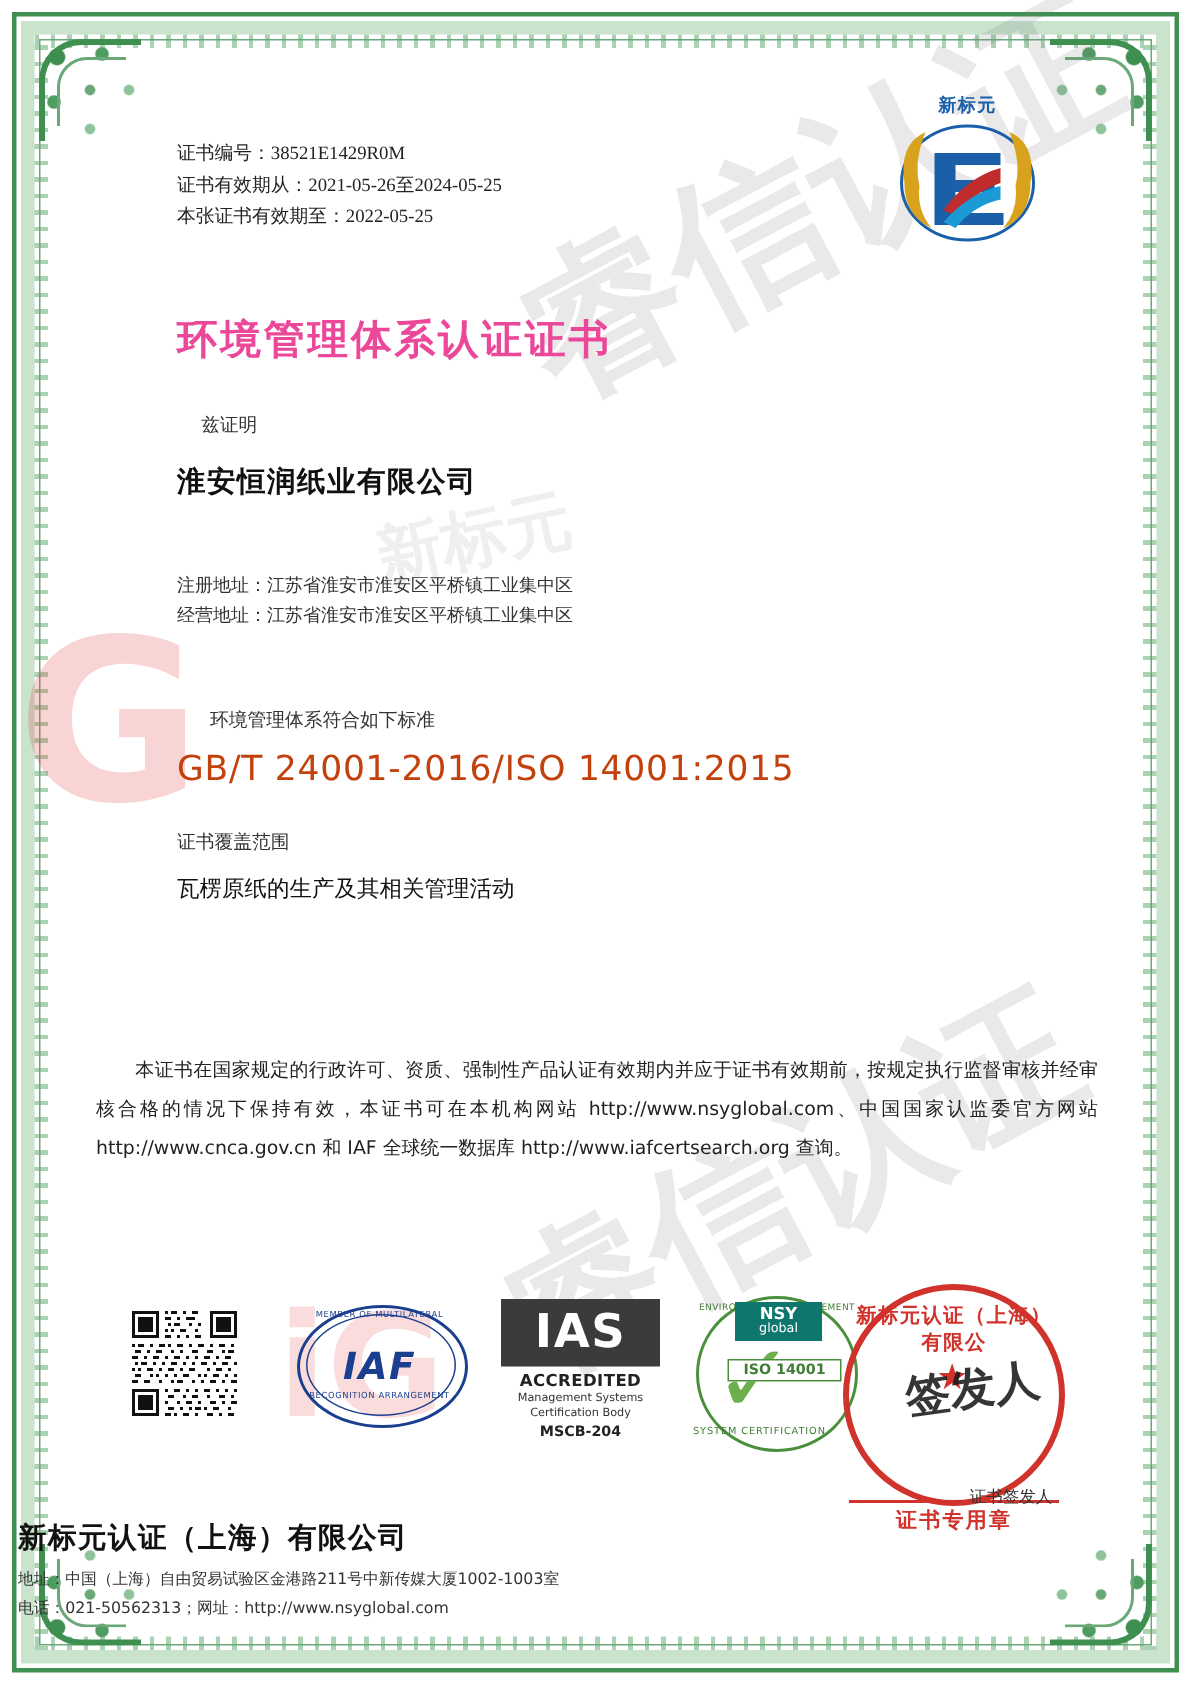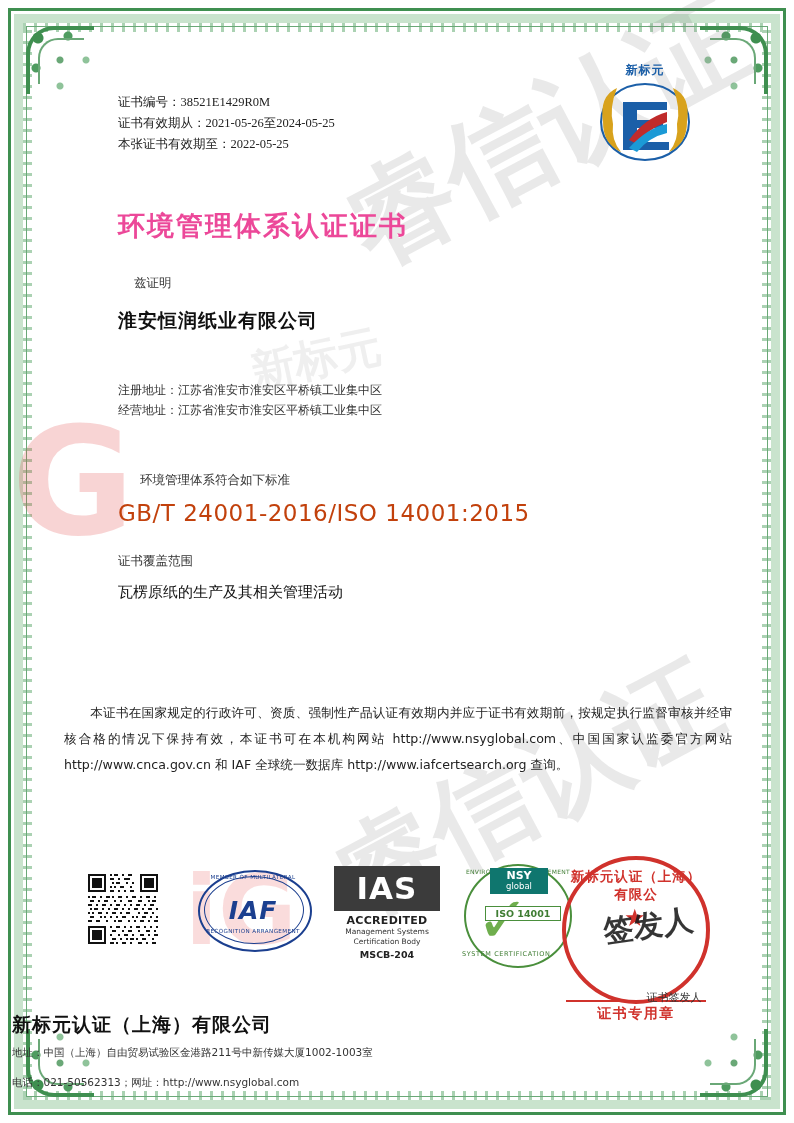--- a/index.html
+++ b/index.html
@@ -221,21 +221,21 @@
   }
   .sig-label{
     position:absolute;left:530px;top:128px;width:160px;text-align:center;
     font-size:11px;color:#333;
   }
 
   
   .footer{position:absolute;left:12px;right:0;top:1012px;text-align:left;}
   .f-company{font-size:19px;font-weight:bold;color:#111;letter-spacing:1px;}
   .f-addr{font-size:10.5px;color:#333;margin-top:8px;}
-  .f-tel{font-size:10.5px;color:#333;margin-top:16px;}
+  .f-tel{font-size:10.5px;color:#333;margin-top:5px;}
 </style>
 </head>
 <body>
 
 <div class="page">
 
   <div class="border-band"></div>
   <div class="band-pattern"></div>
   <div class="border-outer"></div>
   <div class="border-inner"></div>

